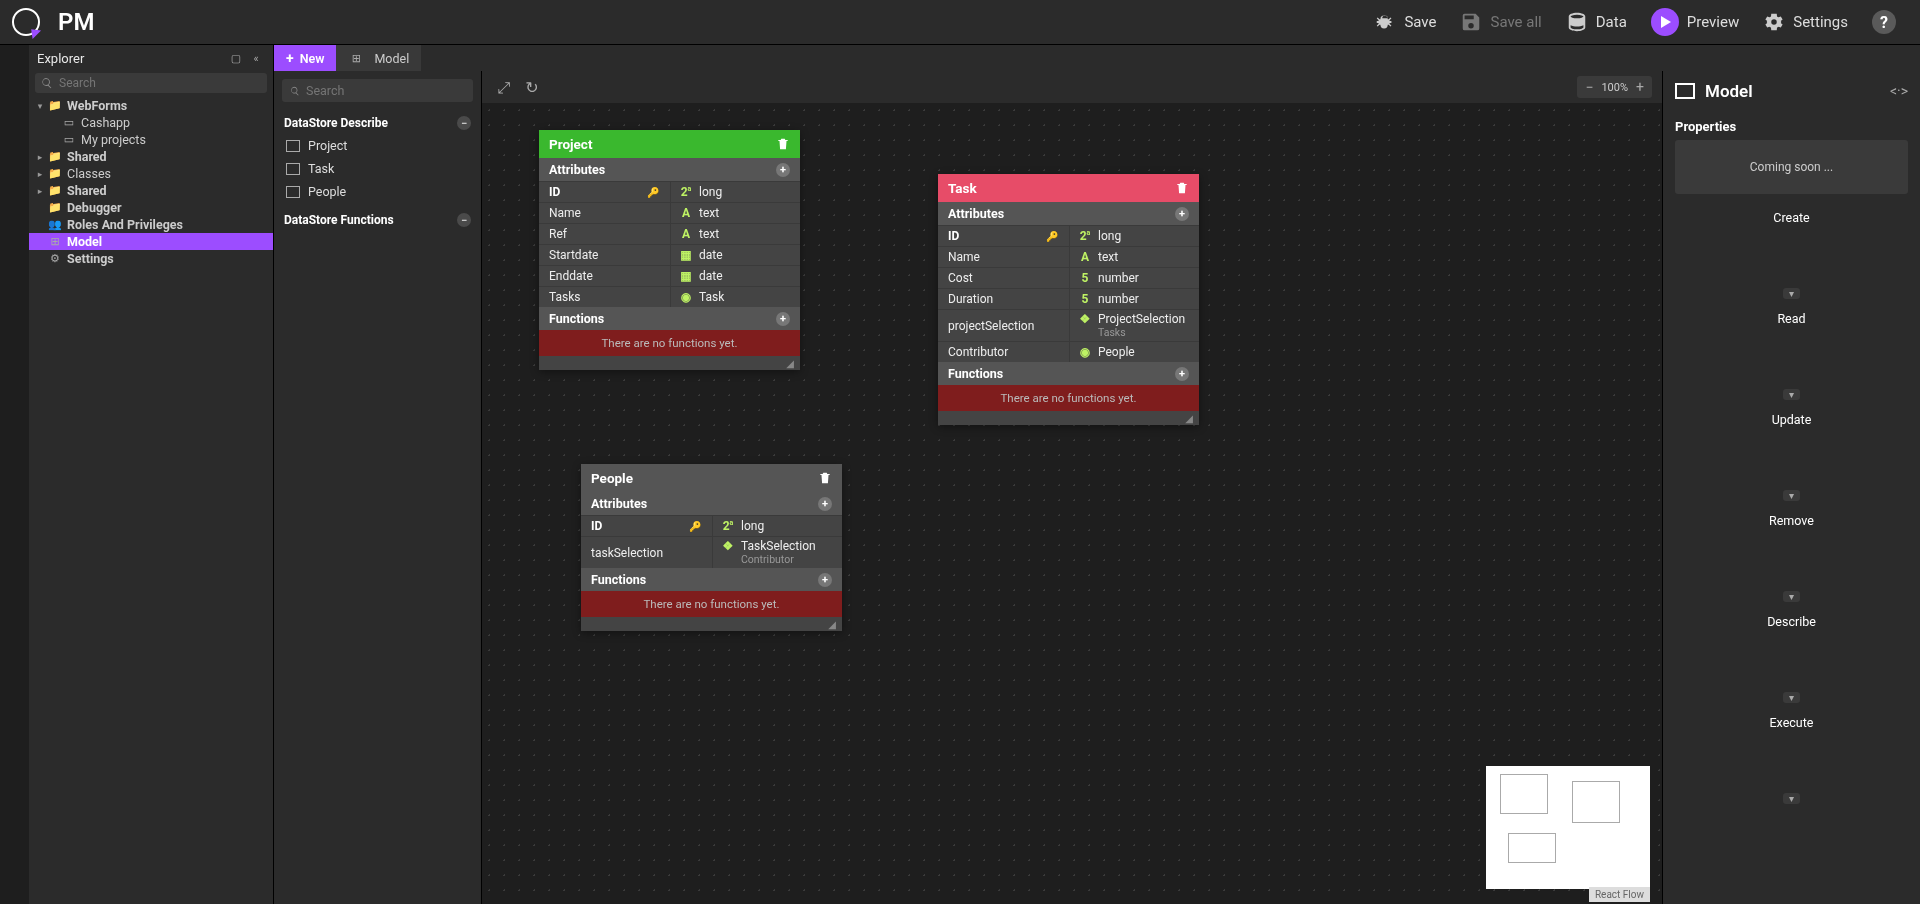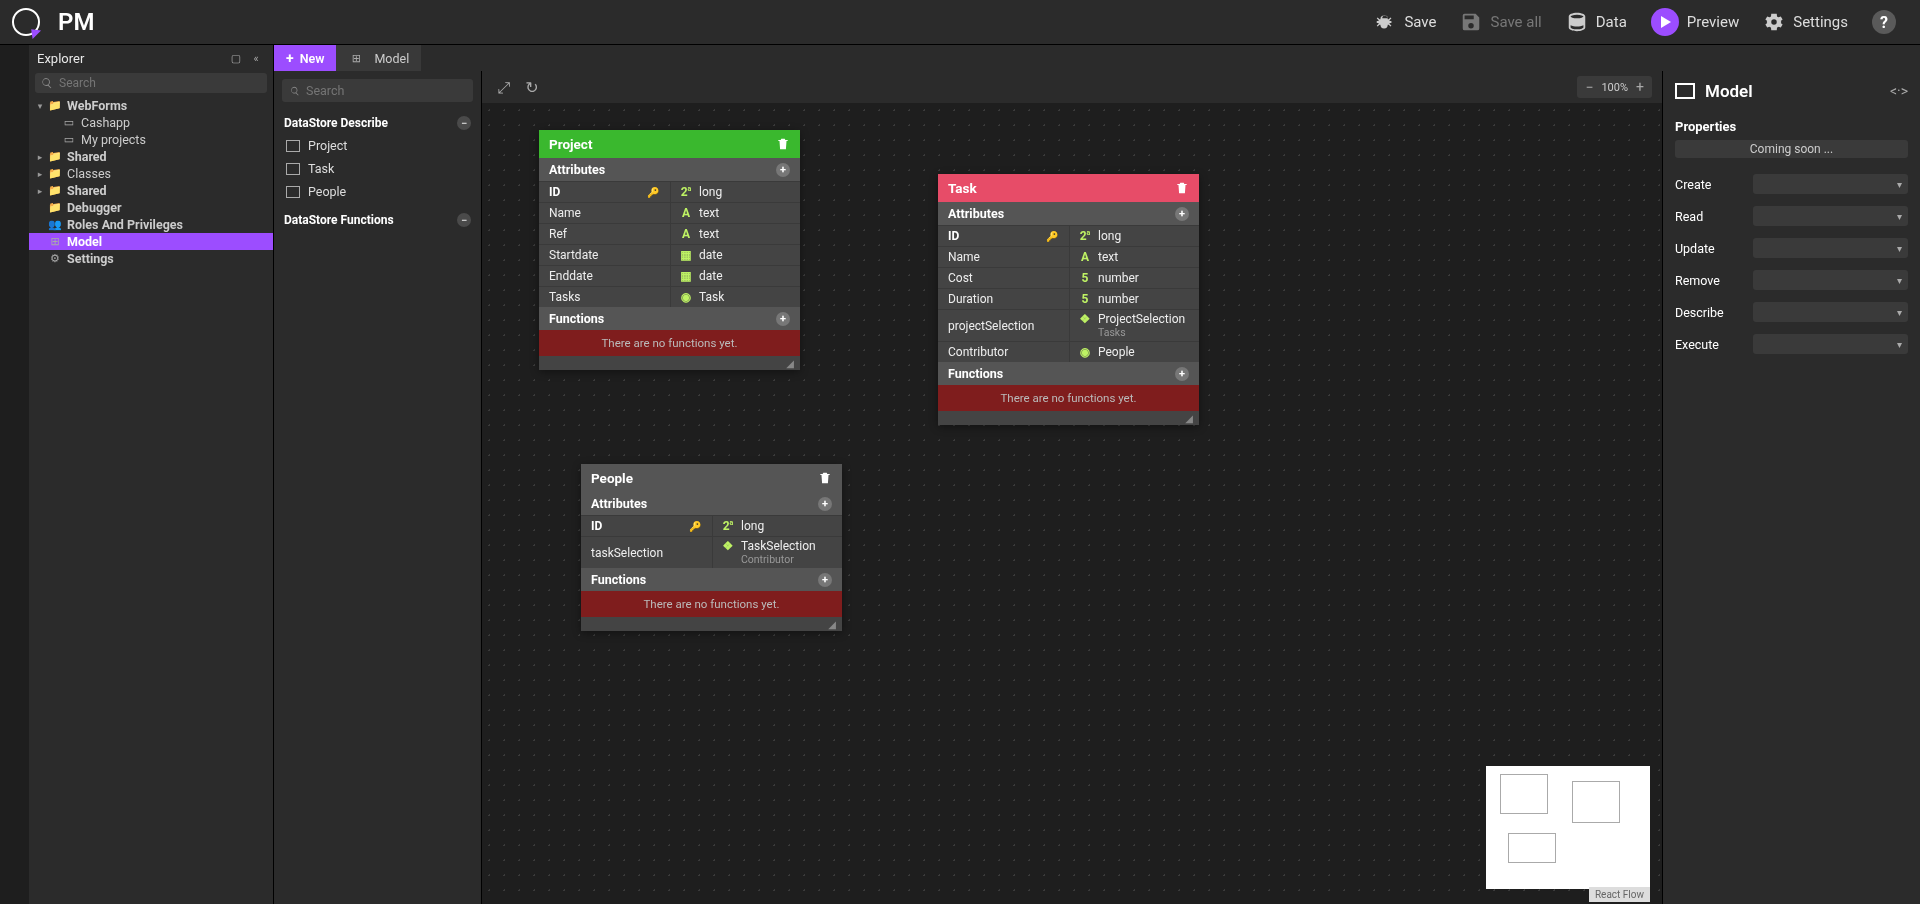--- a/index.html
+++ b/index.html
@@ -91,22 +91,22 @@
     .mm-box { position: absolute; border: 1px solid #aaa; }
     .react-flow-label { position: absolute; bottom: 2px; right: 12px; background: #ddd; color: #666; font-size: 10px; padding: 2px 6px; z-index: 31; }
     
     
     .right-panel { width: 258px; background: #2b2b2b; border-left: 1px solid #000; display: flex; flex-direction: column; }
     .rp-head { height: 40px; display: flex; align-items: center; padding: 0 12px; gap: 10px; }
     .rp-head-ic { width: 20px; height: 16px; border: 2px solid #fff; display: inline-block; }
     .rp-head-title { font-size: 17px; font-weight: 600; color: #fff; flex: 1; }
     .rp-code-ic { color: #aaa; font-size: 14px; }
     .rp-section-t { padding: 8px 12px 6px; font-weight: 700; font-size: 13px; color: #fff; }
-    .coming { margin: 0 12px 10px; background: #3a3a3a; border-radius: 3px; padding: 2px; text-align: center; color: #ccc; font-size: 12px; }
-    .perm-row { display: flex; align-items: center; padding: 6px 12px; gap: 10px; }
+    .coming { margin: 0 12px 10px; background: #3a3a3a; border-radius: 3px; padding: 20px; text-align: center; color: #ccc; font-size: 12px; }
+    .perm-row { display: flex; align-items: center; padding: 6px 12px; gap: 10px; flex-direction: column; }
     .perm-label { flex: 0 0 68px; font-size: 12.5px; color: #fff; }
     .perm-select { flex: 1; height: 20px; background: #3a3a3a; border-radius: 3px; display: flex; align-items: center; justify-content: flex-end; padding: 0 6px; font-size: 10px; color: #aaa; }
   </style>
 </head>
 <body>
 
 <div class="header">
   <div class="logo"></div>
   <div class="titlebar-title">PM</div>
   <div class="header-sp"></div>

